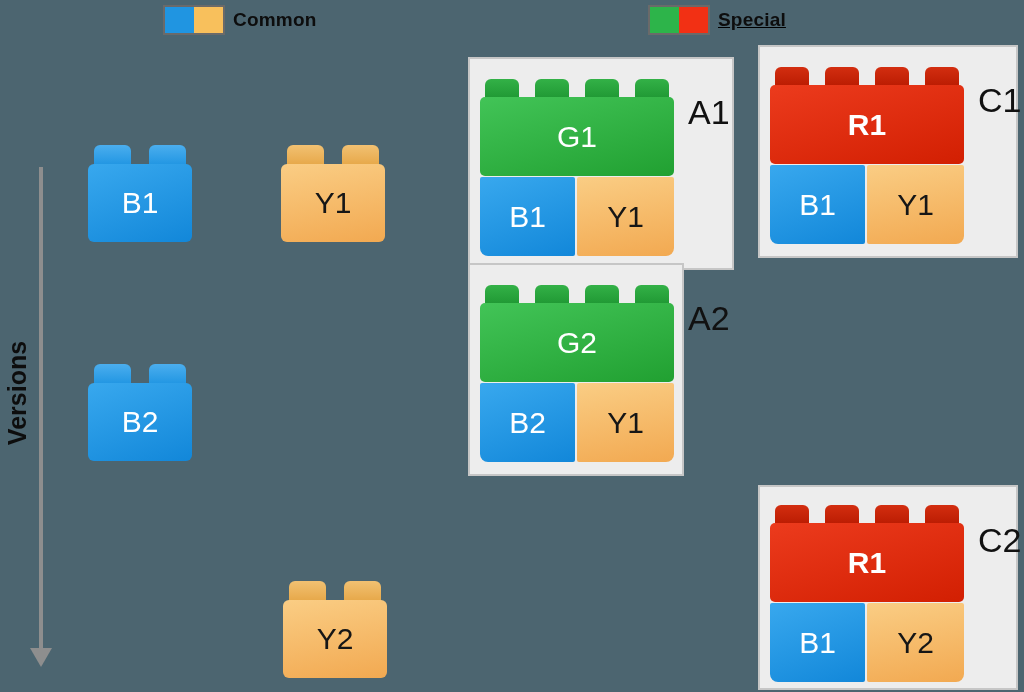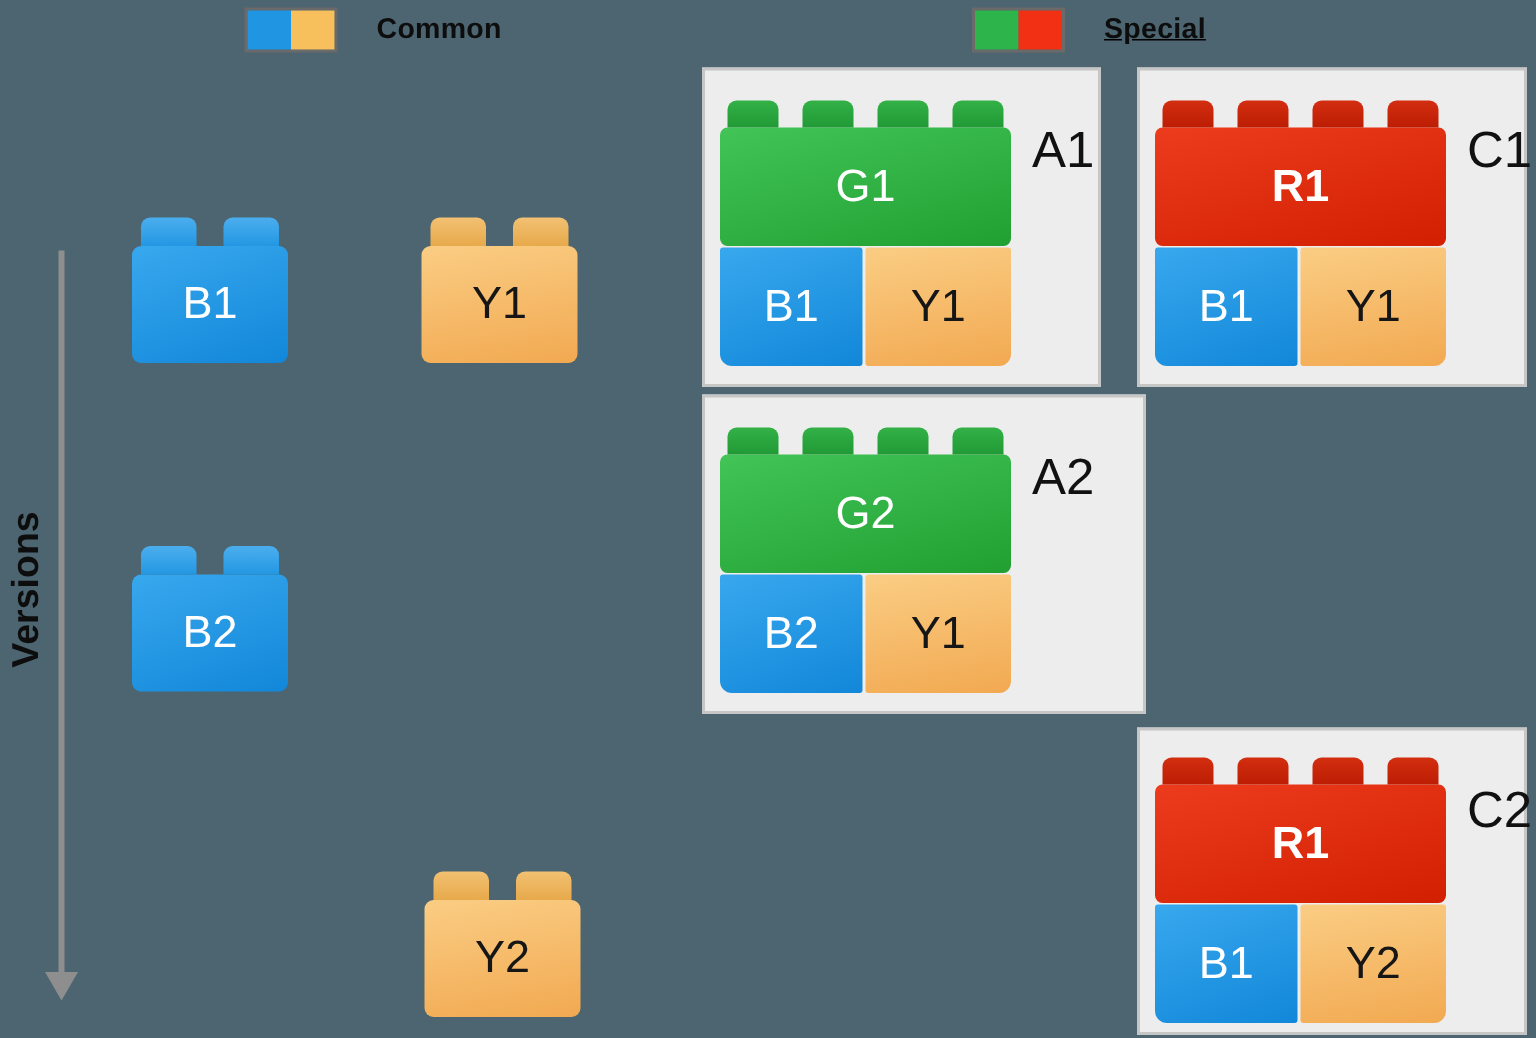--- a/index.html
+++ b/index.html
@@ -7,21 +7,21 @@
   body { font-family:"Liberation Sans", sans-serif; }
 
   .canvas {
     position:relative;
     width:1024px; height:692px;
     background:#4C6570;
     overflow:hidden;
   }
 
   
-  .legend-group { position:absolute; display:flex; align-items:center; gap:26px; }
+  .legend-group { position:absolute; display:flex; align-items:center; gap:8px; }
   .legend-swatches { display:flex; border:2px solid #6a6a6a; }
   .legend-sw { width:29px; height:26px; }
   .legend-label { font-size:19px; font-weight:700; color:#0d0d0d; letter-spacing:0.2px; }
 
   
   .axis-line { position:absolute; left:39px; top:167px; width:4px; height:482px; background:#8E8E8E; }
   .axis-head {
     position:absolute; left:30px; top:648px;
     width:0; height:0;
     border-left:11px solid transparent;
@@ -142,21 +142,21 @@
   <div class="sbrick" style="left:283px; top:581px;">
     <div class="studs">
       <span class="stud stud-yellow"></span>
       <span class="stud stud-yellow"></span>
     </div>
     <div class="body fill-yellow">
       <span>Y2</span>
     </div>
   </div>
 
-  <div class="panel" style="left:468px; top:45px; width:266px; height:213px;">
+  <div class="panel" style="left:468px; top:57px; width:266px; height:213px;">
     <div class="combo">
       <div class="studs4">
         <span class="stud stud-green"></span>
         <span class="stud stud-green"></span>
         <span class="stud stud-green"></span>
         <span class="stud stud-green"></span>
       </div>
       <div class="bigbody fill-green">
         <span>G1</span>
       </div>
@@ -188,21 +188,21 @@
           <span>B1</span>
         </div>
         <div class="half half-r fill-yellow">
           <span>Y1</span>
         </div>
       </div>
     </div>
     <div class="panel-label">C1</div>
   </div>
 
-  <div class="panel" style="left:468px; top:263px; width:296px; height:213px;text-decoration:underline;">
+  <div class="panel" style="left:468px; top:263px; width:216px; height:213px;text-decoration:underline;">
     <div class="combo">
       <div class="studs4">
         <span class="stud stud-green"></span>
         <span class="stud stud-green"></span>
         <span class="stud stud-green"></span>
         <span class="stud stud-green"></span>
       </div>
       <div class="bigbody fill-green">
         <span>G2</span>
       </div>

